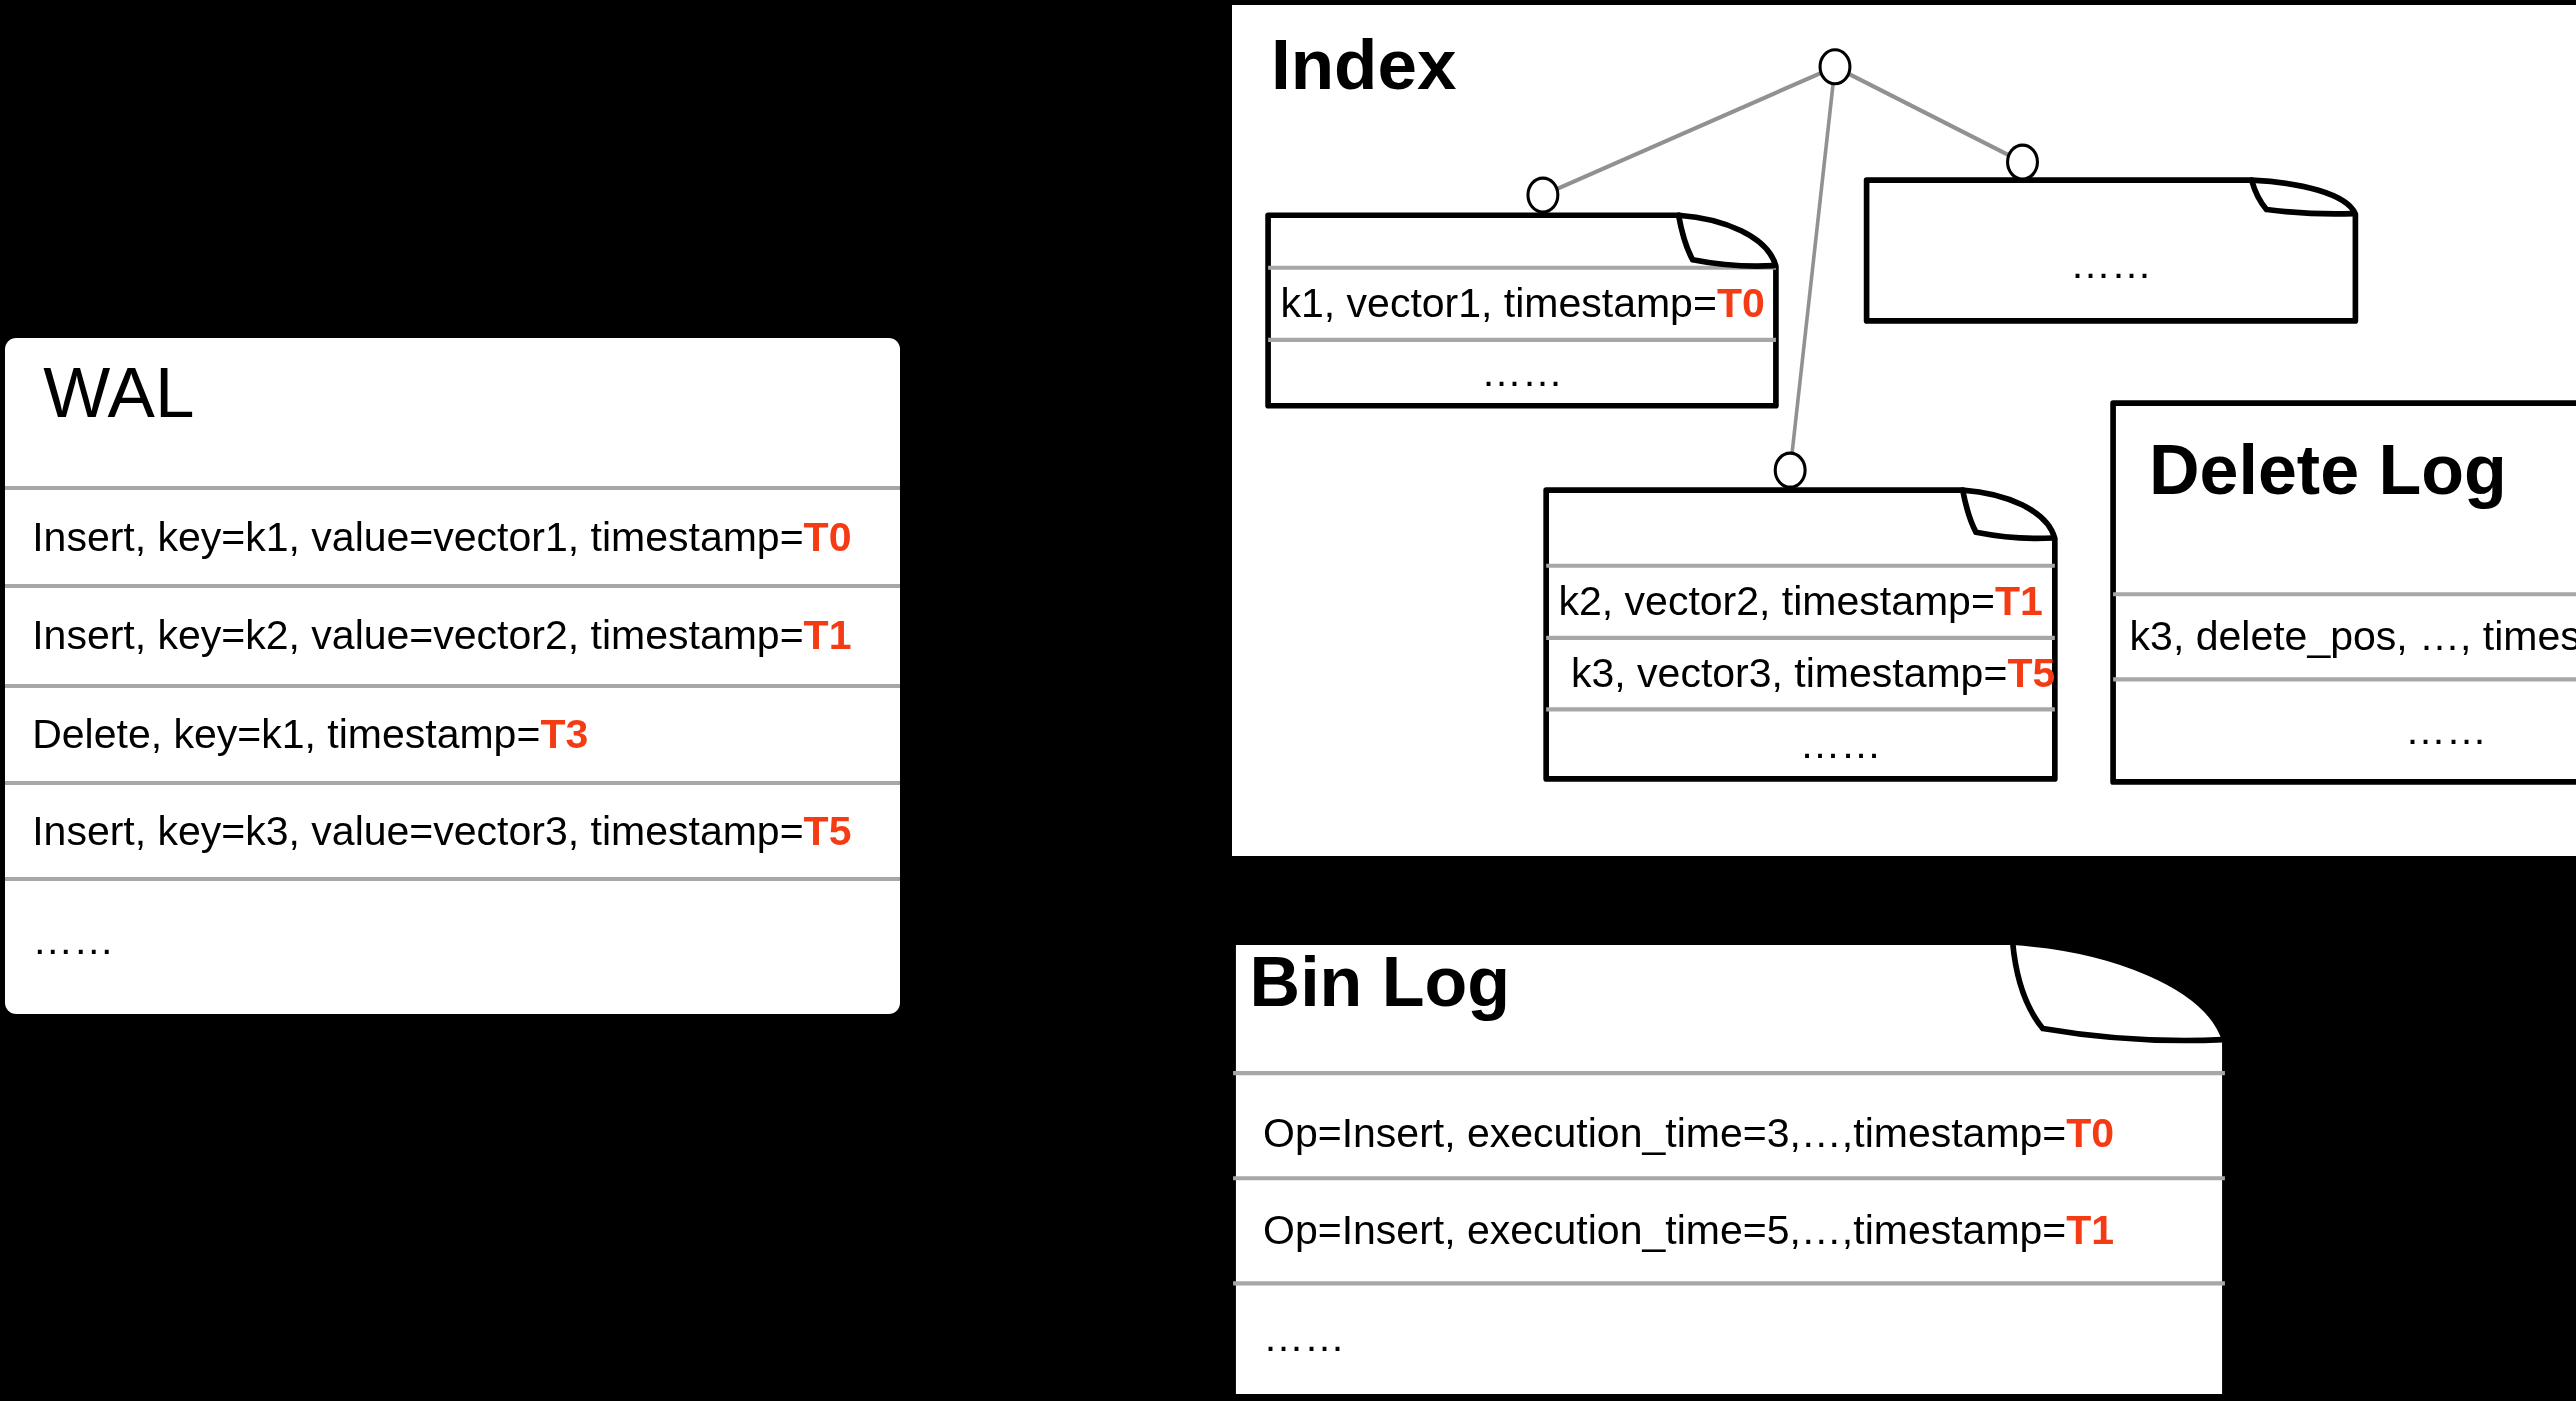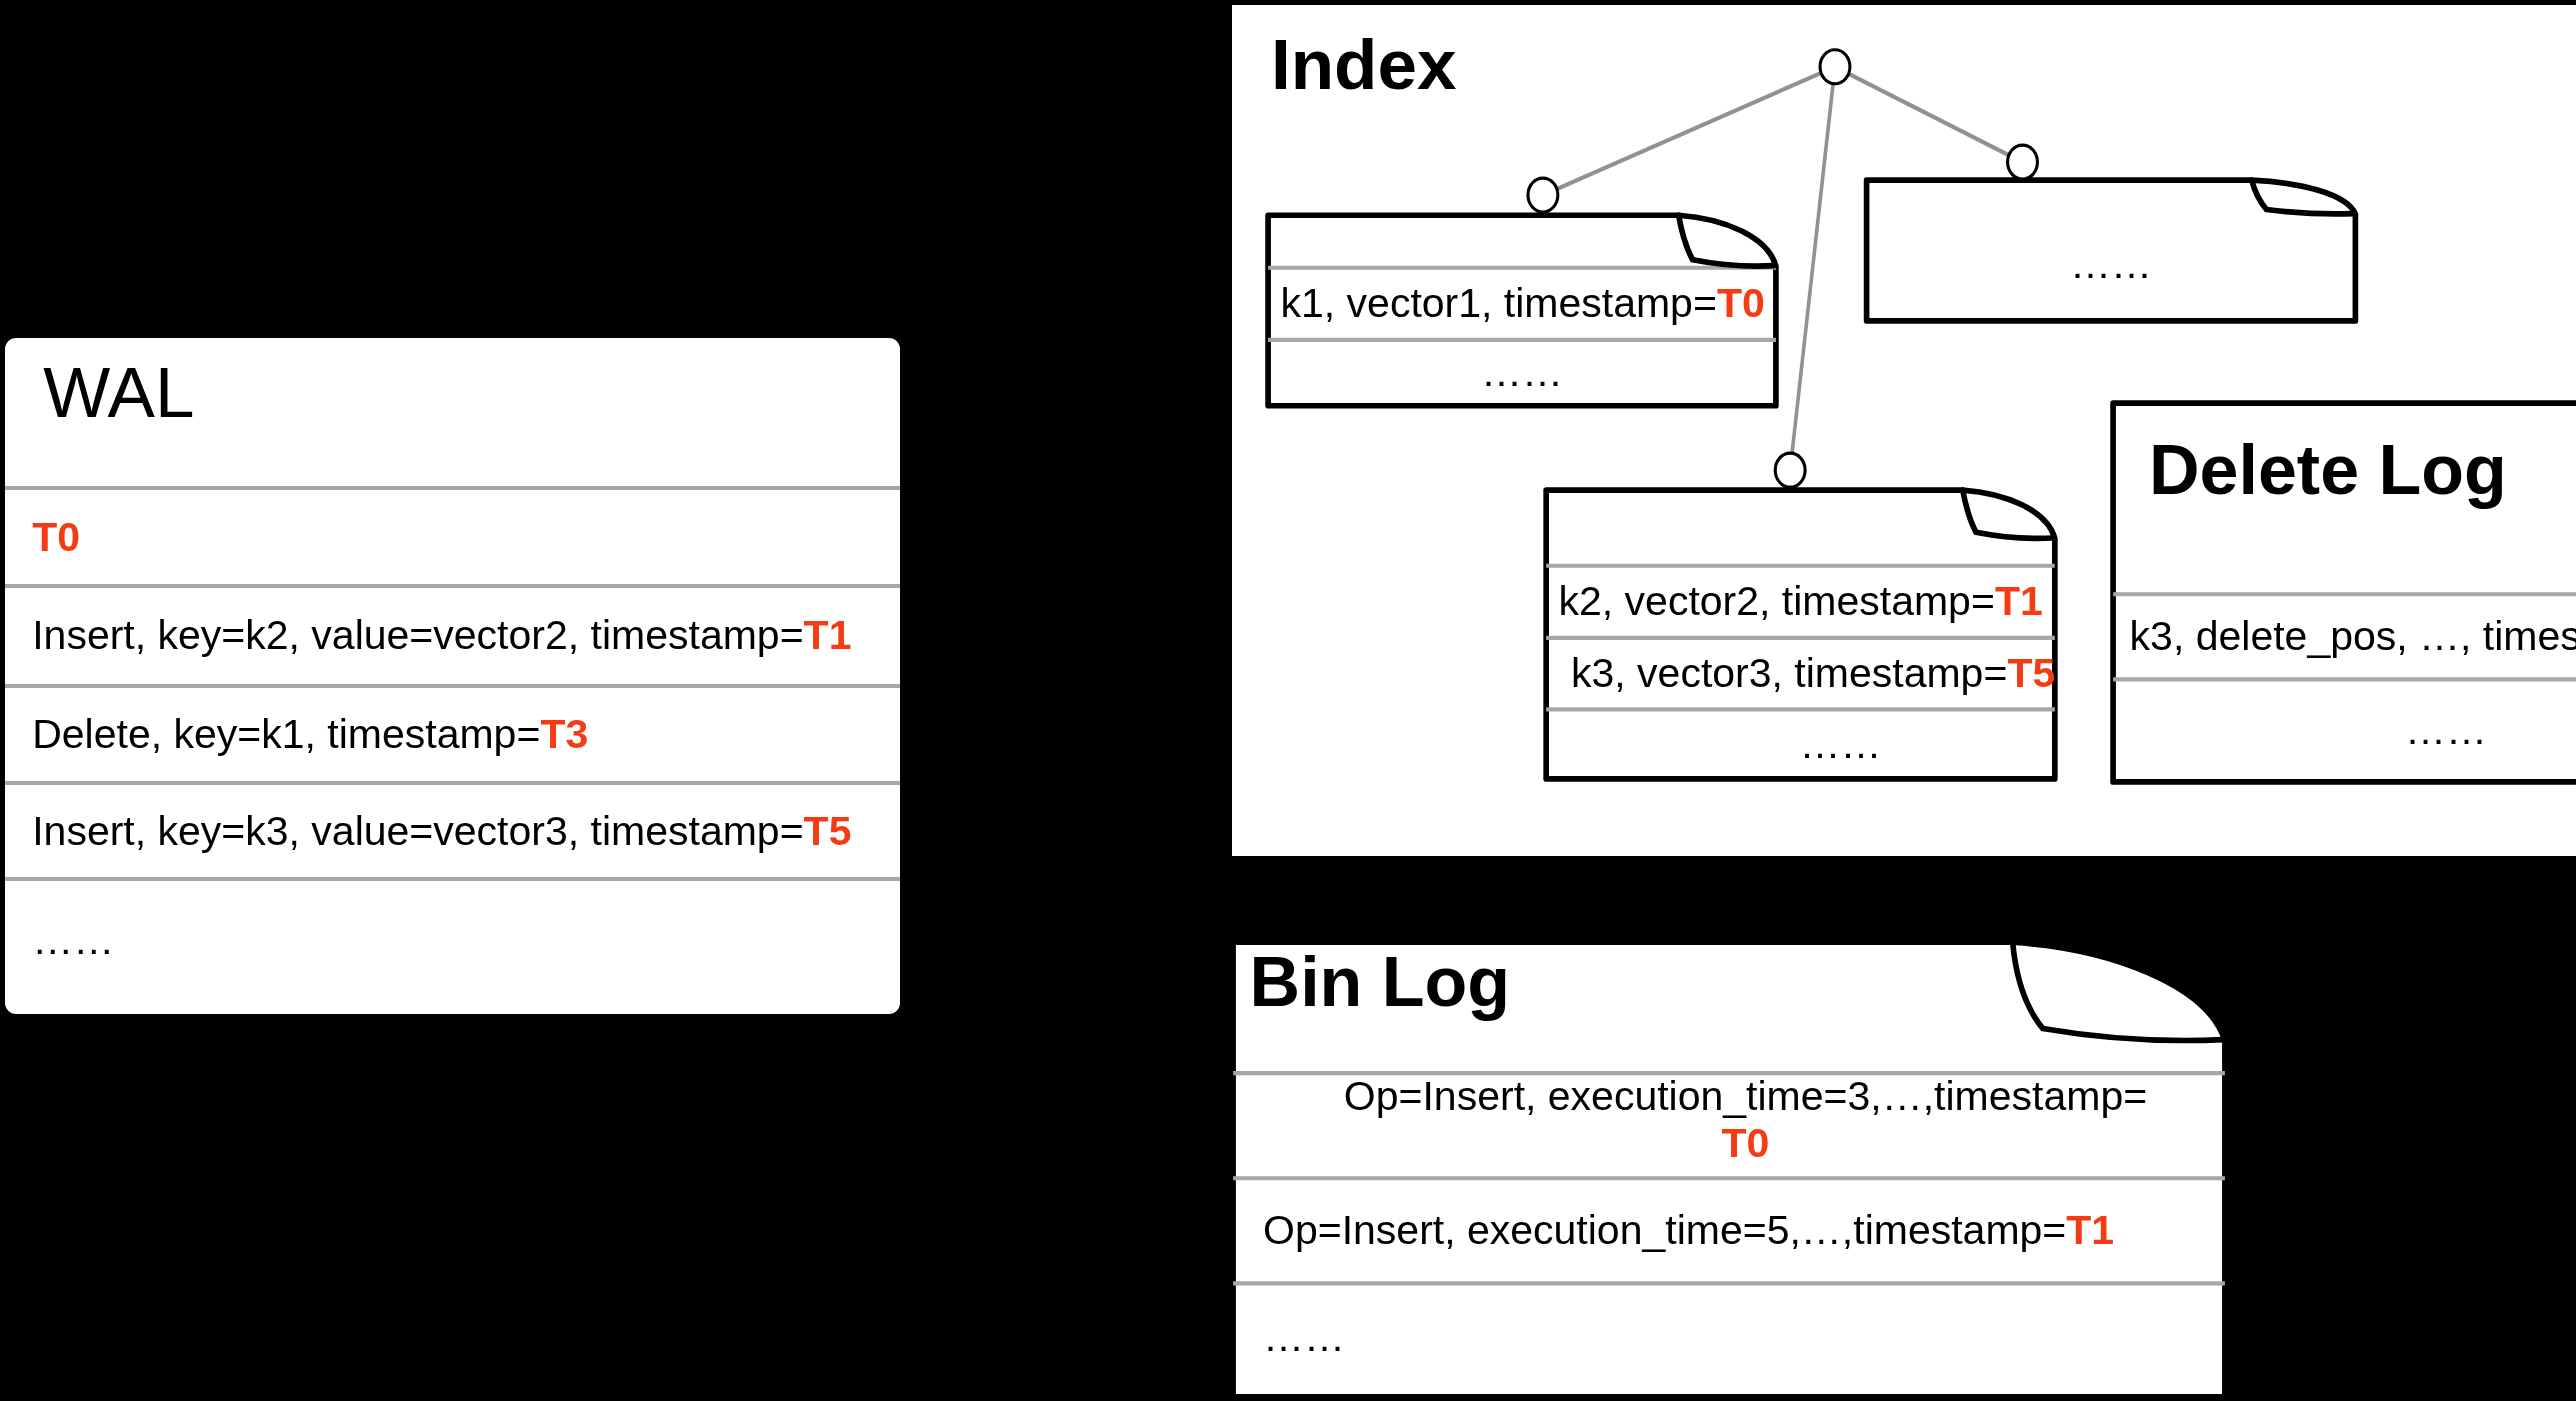--- a/index.html
+++ b/index.html
@@ -46,30 +46,31 @@
   #seg3{left:631px;top:172px;width:496px;height:147px;}
   #seg3 .r0{top:0;height:147px;padding-top:28px;}
   
   #delete-log{left:878px;top:395px;width:672px;height:385px;}
   #delete-log .doc-title{left:39px;top:30px;}
   #delete-log .r0{top:194px;height:85px;padding-left:19.6px;}
   #delete-log .r1{top:279px;height:103px;}
   
   #bin-log{left:1230px;top:939px;width:998px;height:461px;}
   #bin-log .doc-title{left:19.6px;top:3.1px;}
-  #bin-log .r0{top:134px;height:105px;padding-left:33px;flex-direction:column;}
+  #bin-log .r0{top:142px;height:105px;padding-left:33px;}
   #bin-log .r1{top:239px;height:105px;padding-left:33px;text-align:center;}
   #bin-log .r2{top:344px;height:116px;padding-left:33px;align-items:flex-start;padding-top:31px;}
 </style>
 </head>
 <body>
 
 <div class="card" id="wal">
   <div class="wal-title">WAL</div>
   <div class="wal-row" id="wal-r0">
+    <span>Insert, key=k1, value=vector1, timestamp=</span>
       <span class="ts">T0</span>
   </div>
   <div class="wal-row" id="wal-r1">
     <span>Insert, key=k2, value=vector2, timestamp=</span>
       <span class="ts">T1</span>
   </div>
   <div class="wal-row" id="wal-r2">
     <span>Delete, key=k1, timestamp=</span>
       <span class="ts">T3</span>
   </div>

